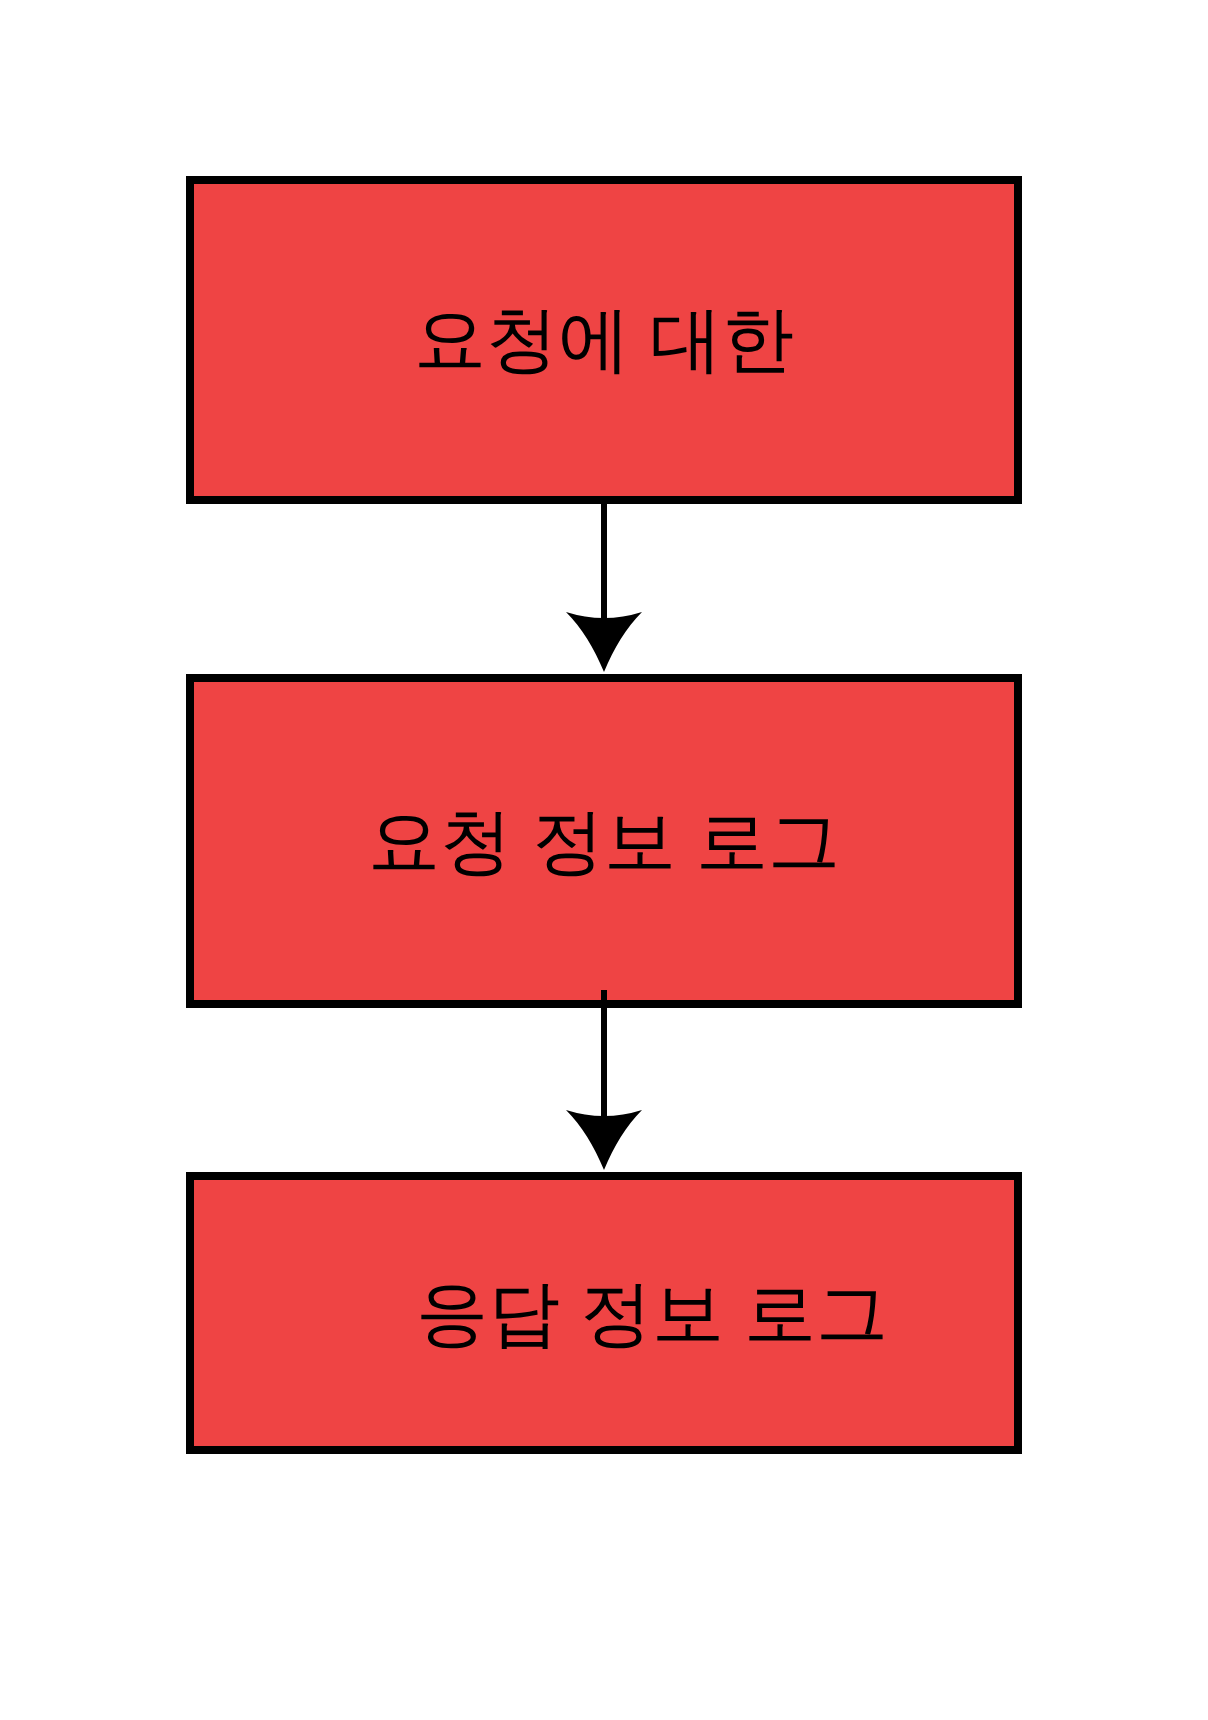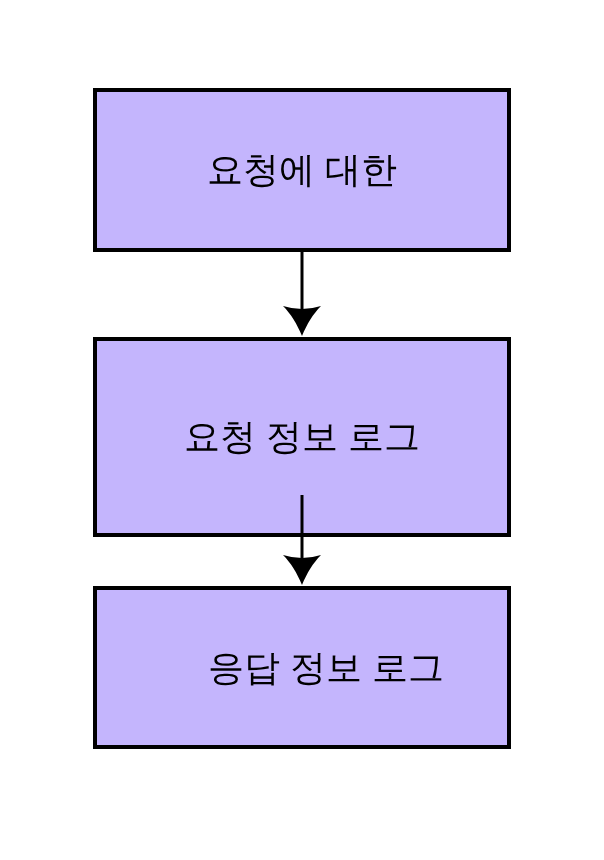--- a/index.html
+++ b/index.html
@@ -14,38 +14,38 @@
     background: #ffffff;
     overflow: hidden;
     font-family: "Liberation Sans", sans-serif;
   }
   .flow-node {
     position: absolute;
     left: 93px;
     width: 418px;
     box-sizing: border-box;
     border: 4px solid #000000;
-    background: #c4b5fd;
+    background: #ef4444;
     display: flex;
     flex-direction: column;
     align-items: center;
     justify-content: center;
     text-align: center;
   }
   .flow-node .label-line {
     display: block;
     font-size: 36px;
     font-weight: 500;
     line-height: 44px;
     color: #000000;
     white-space: nowrap;
   }
   .node-1 { top: 88px;  height: 164px; }
-  .node-2 { top: 337px; height: 200px; }
-  .node-3 { top: 586px; height: 163px; padding-left: 48px; }
+  .node-2 { top: 337px; height: 167px; }
+  .node-3 { top: 586px; height: 141px; padding-left: 48px; }
   .arrow-layer {
     position: absolute;
     left: 0;
     top: 0;
     width: 604px;
     height: 860px;
     pointer-events: none;
   }
 </style>
 </head>

